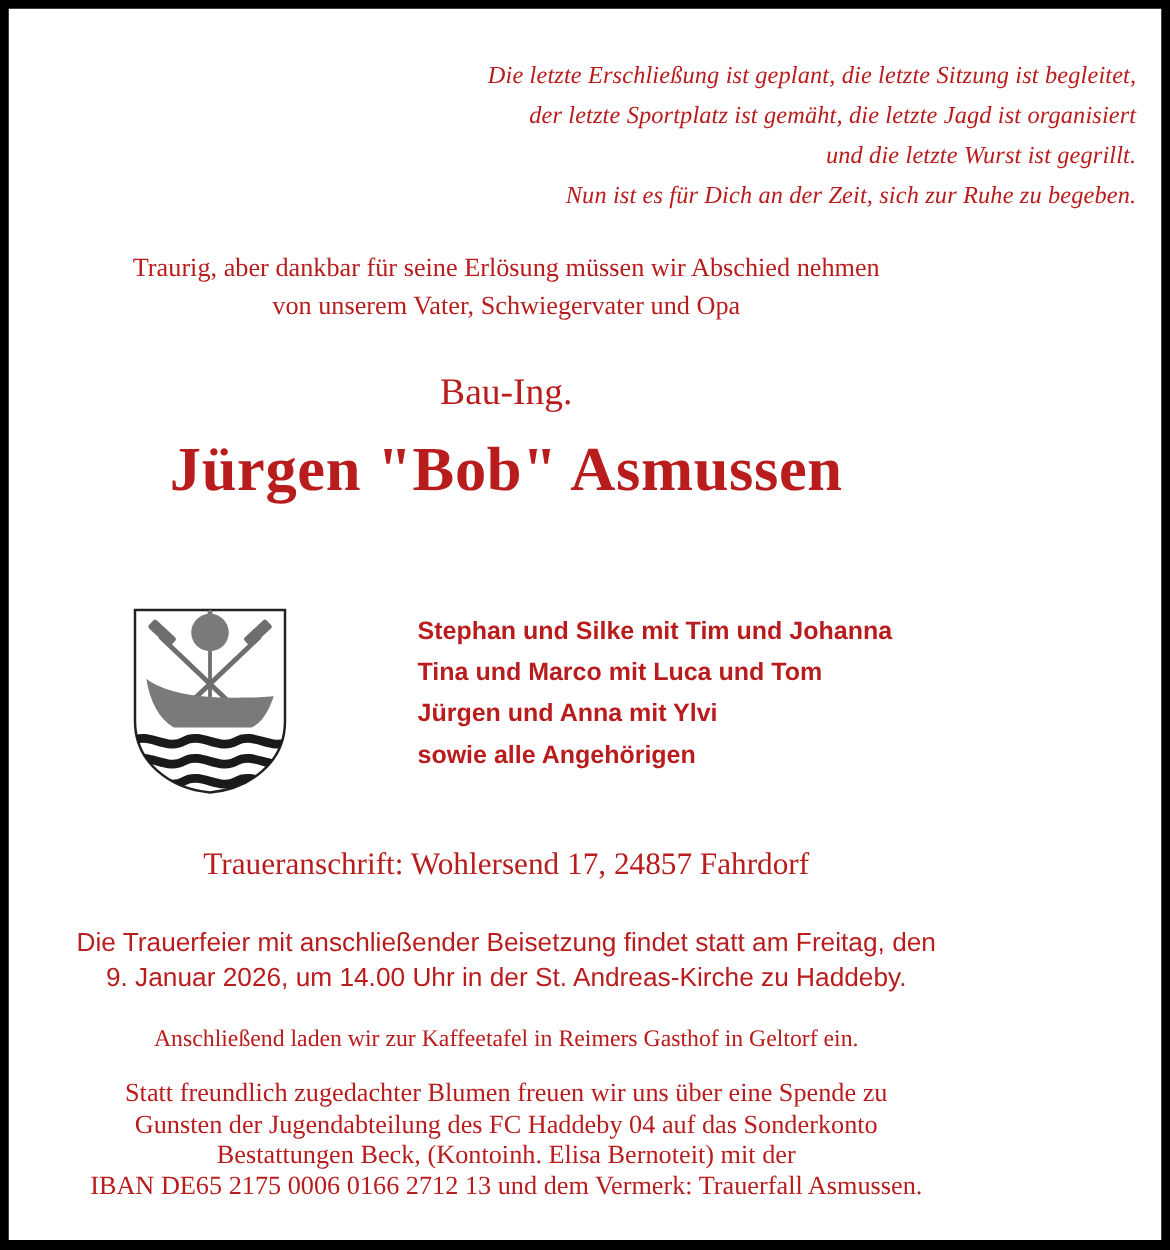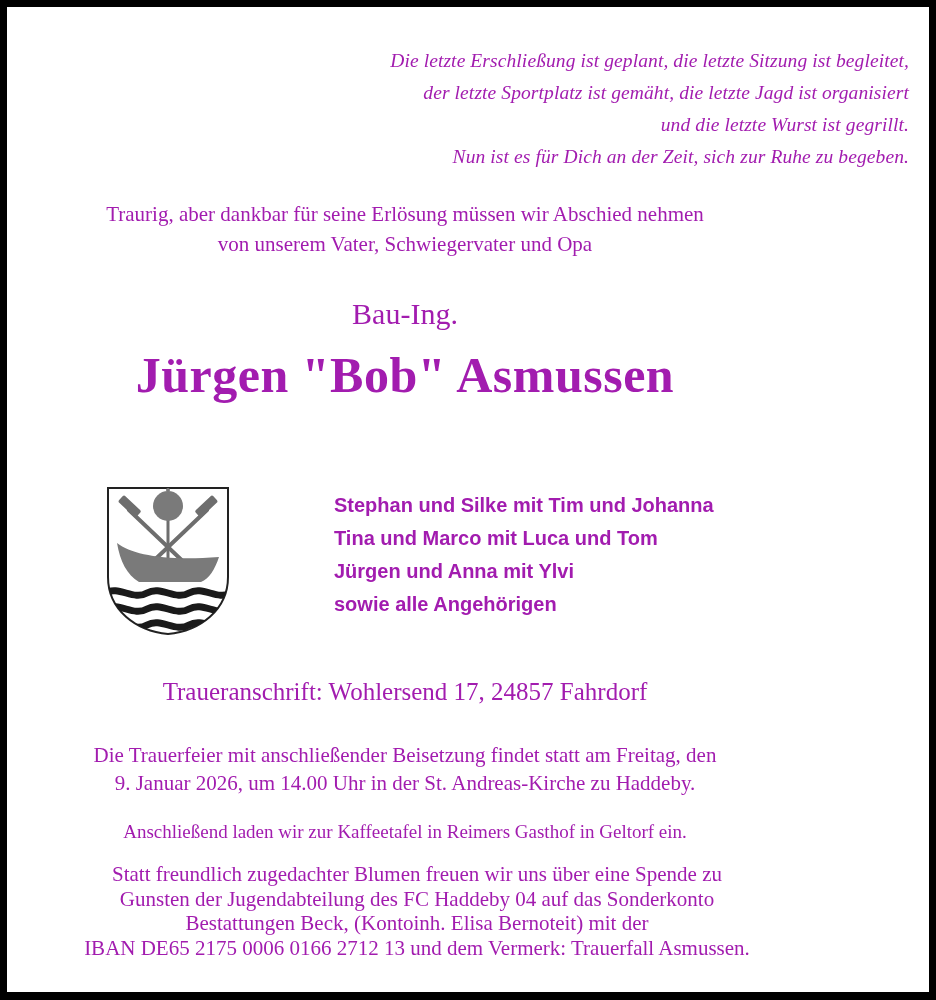--- a/index.html
+++ b/index.html
@@ -1,43 +1,43 @@
 <!DOCTYPE html>
 <html><head>
   <meta charset="utf-8">
   <style>
     html, body { margin: 0; padding: 0; background: #000; }
     body { width: 936px; height: 1000px; position: relative; overflow: hidden; }
     .frame {
       position: absolute; left: 7px; top: 7px; width: 922px; height: 985px;
-      background: #fff; color: #a21caf;
+      background: #fff; color: #b91c1c;
       font-family: "Liberation Sans Narrow", "Liberation Sans", sans-serif;
     }
     .abs { position: absolute; white-space: nowrap; }
     .poem {
       right: 20px; top: 38px; text-align: right;
       font-family: "Liberation Serif", serif; font-style: italic;
       font-size: 19.5px; line-height: 32px; letter-spacing: 0.1px;
     }
     .poem div { display: block; }
     .center { left: 0; width: 796px; text-align: center; }
     .intro { top: 192px; font-size: 21px; line-height: 30px; font-family: "Liberation Serif", serif; }
     .title-prefix { top: 287px; font-size: 30px; line-height: 40px; font-family: "Liberation Serif", serif; }
     .name { top: 338px; font-size: 50px; line-height: 60px; font-weight: bold; font-family: "Liberation Serif", serif; letter-spacing: 0.5px; }
     .dates { top: 412px; font-size: 22px; line-height: 30px; font-family: "Liberation Serif", serif; }
     .dates span { display: inline-block; }
     .dates .gap { width: 68px; }
     .crest { left: 98px; top: 478px; width: 126px; height: 152px; }
     .family { left: 327px; top: 482px; font-family: "Liberation Sans", sans-serif; font-weight: bold; font-size: 20px; line-height: 33px; }
     .family div { display: block; }
     .address { top: 670px; font-size: 25px; line-height: 30px; font-family: "Liberation Serif", serif; }
-    .ceremony { top: 734px; font-size: 21px; line-height: 28px; font-family: Liberation Serif, serif; }
+    .ceremony { top: 734px; font-size: 21px; line-height: 28px; font-family: Liberation Sans, sans-serif; }
     .ceremony div, .donation div { display: block; }
     .coffee { top: 811px; font-size: 19px; line-height: 28px; font-family: "Liberation Serif", serif; }
-    .donation { top: 855px; font-size: 21px; line-height: 24.5px; font-family: "Liberation Serif", serif; padding-left: 12px; }
+    .donation { top: 855px; font-size: 21px; line-height: 24.5px; font-family: "Liberation Serif", serif; }
   </style>
 </head>
 <body>
 
 <div class="frame">
 
   <div class="abs poem">
     <div>Die letzte Erschließung ist geplant, die letzte Sitzung ist begleitet,</div>
     <div>der letzte Sportplatz ist gemäht, die letzte Jagd ist organisiert</div>
     <div>und die letzte Wurst ist gegrillt.</div>

